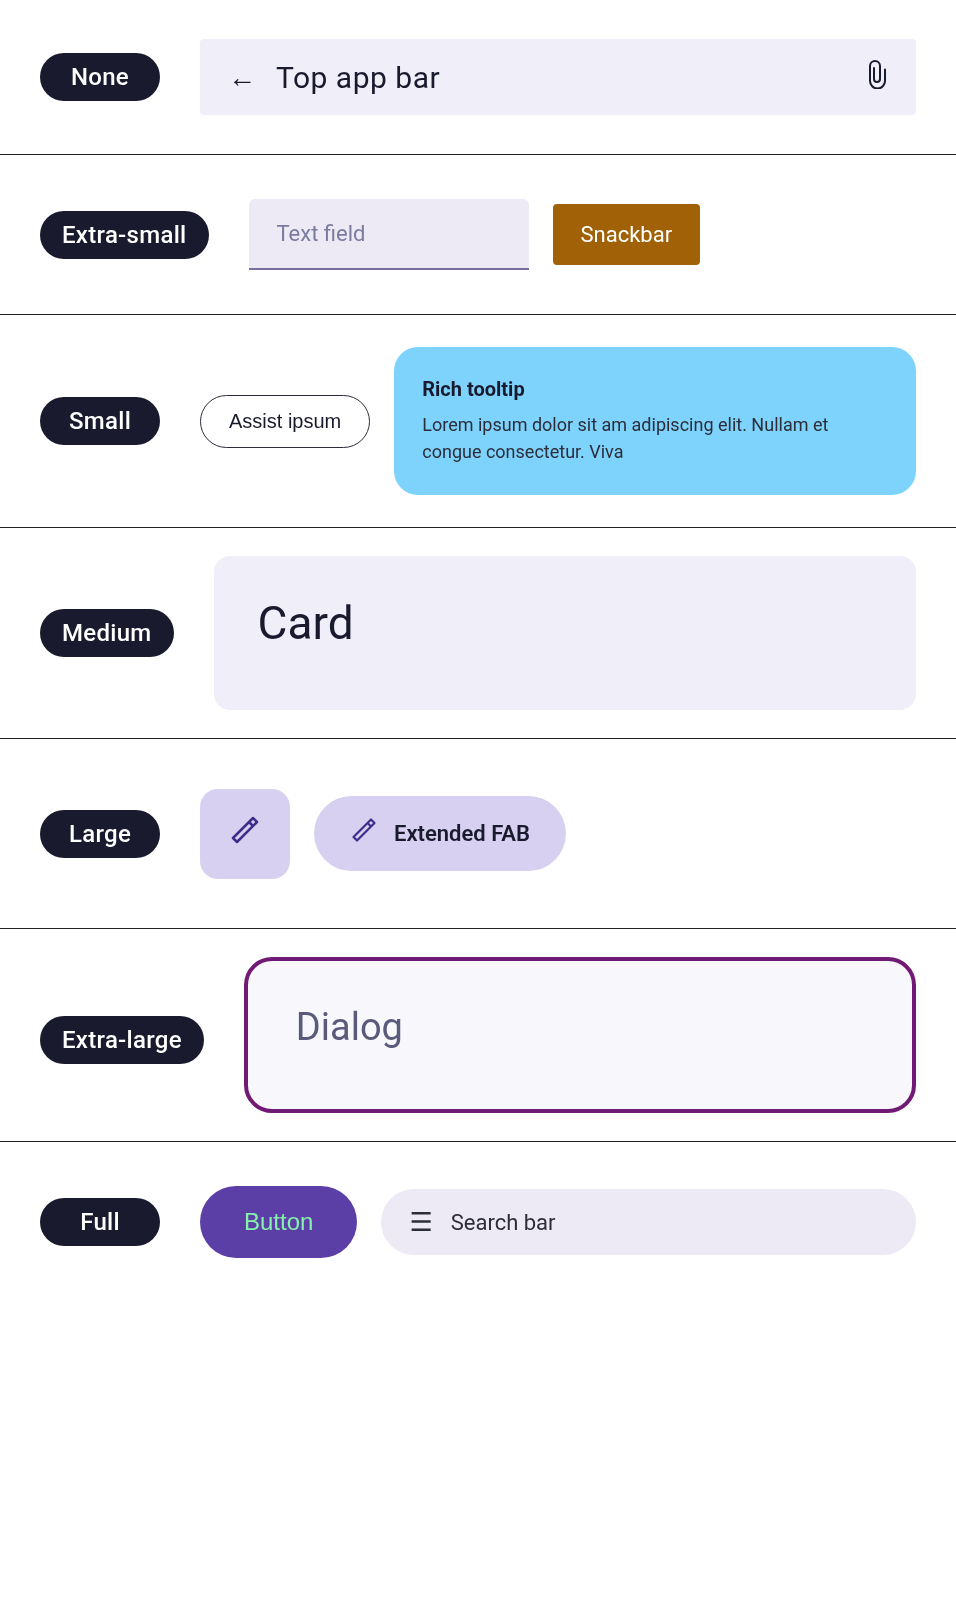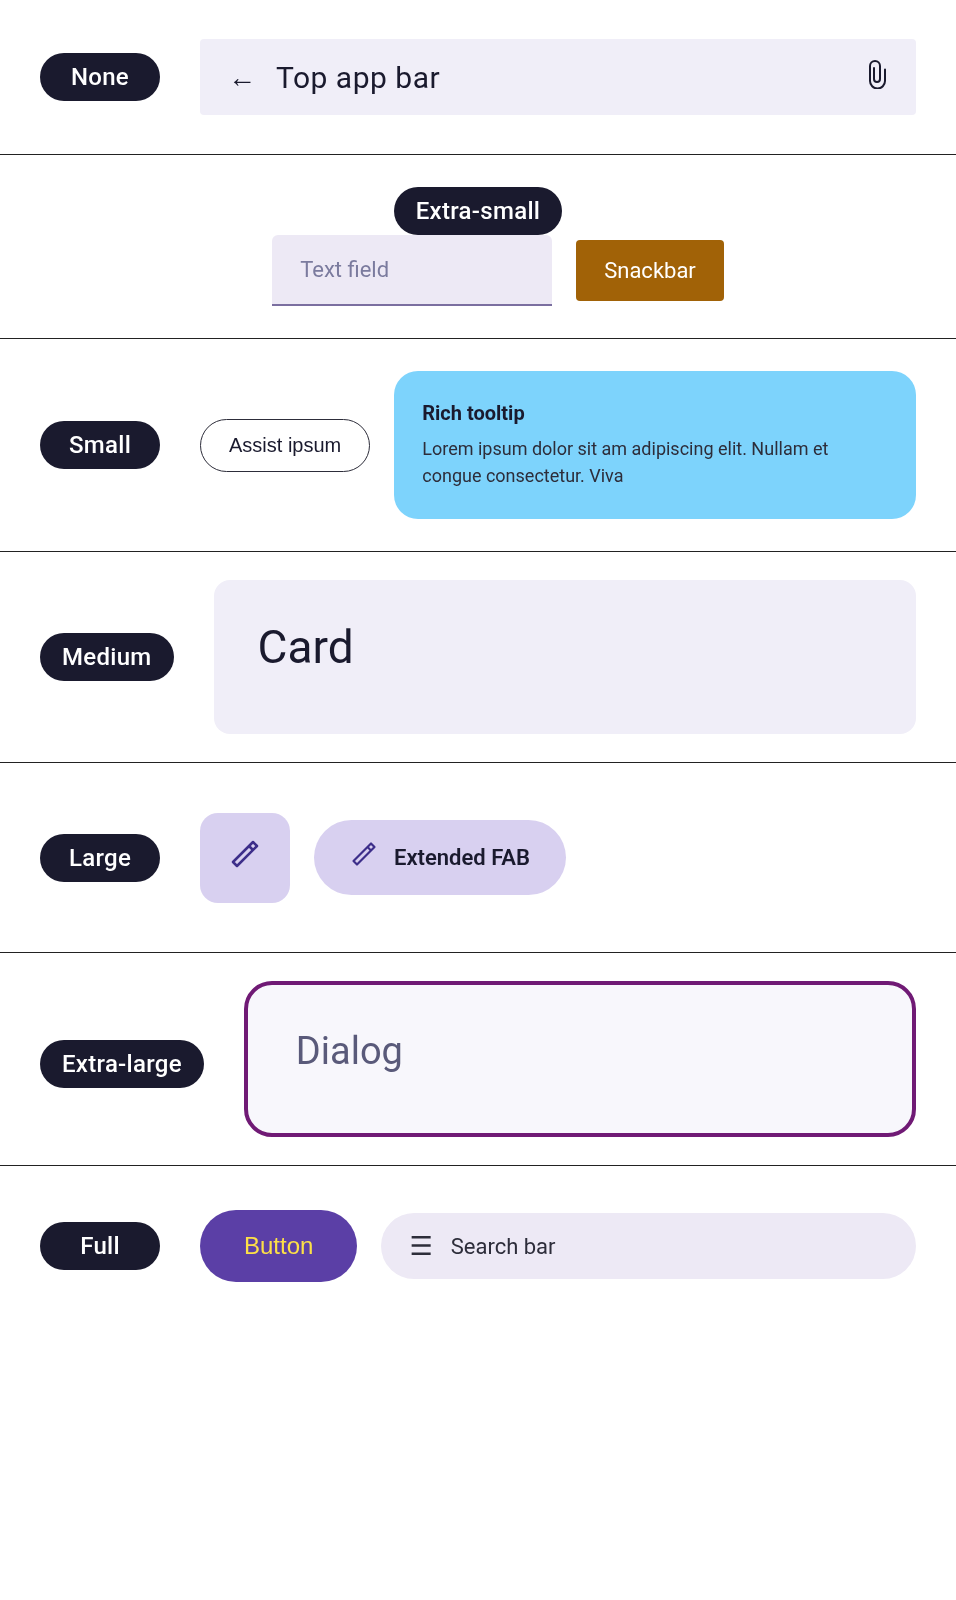--- a/index.html
+++ b/index.html
@@ -209,21 +209,21 @@
 
     .dialog-title {
       font-size: 38px;
       font-weight: 400;
       color: #5a5a7a;
     }
 
     
     .button-primary {
       background: #5b3fa6;
-      color: #fde047;
+      color: #86efac;
       border-radius: 50px;
       padding: 22px 44px;
       font-size: 24px;
       font-weight: 500;
       border: none;
       cursor: pointer;
       white-space: nowrap;
     }
 
     .search-bar {
@@ -263,21 +263,21 @@
           
           <svg width="26" height="30" viewBox="0 0 26 30" fill="none" xmlns="http://www.w3.org/2000/svg">
             <path d="M23 10.5V22C23 26.142 19.642 29.5 15.5 29.5C11.358 29.5 8 26.142 8 22V7C8 4.238 10.238 2 13 2C15.762 2 18 4.238 18 7V20C18 21.657 16.657 23 15 23C13.343 23 12 21.657 12 20V9" stroke="#1a1a2e" stroke-width="2" stroke-linecap="round" stroke-linejoin="round"></path>
           </svg>
         </span>
       </div>
     </div>
   </div>
 </div>
 
-<div class="section" style="min-height: 160px; align-items: center; flex-direction: column;">
+<div class="section" style="min-height: 160px; align-items: center;">
   <div class="size-badge">Extra-small</div>
   <div class="section-content">
     <div class="text-field-container">
       <span class="text-field-placeholder">Text field</span>
     </div>
     <div class="snackbar">
       <span>Snackbar</span>
     </div>
   </div>
 </div>

